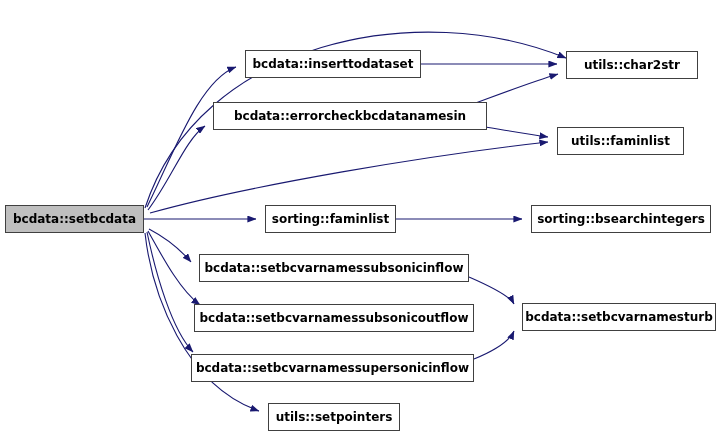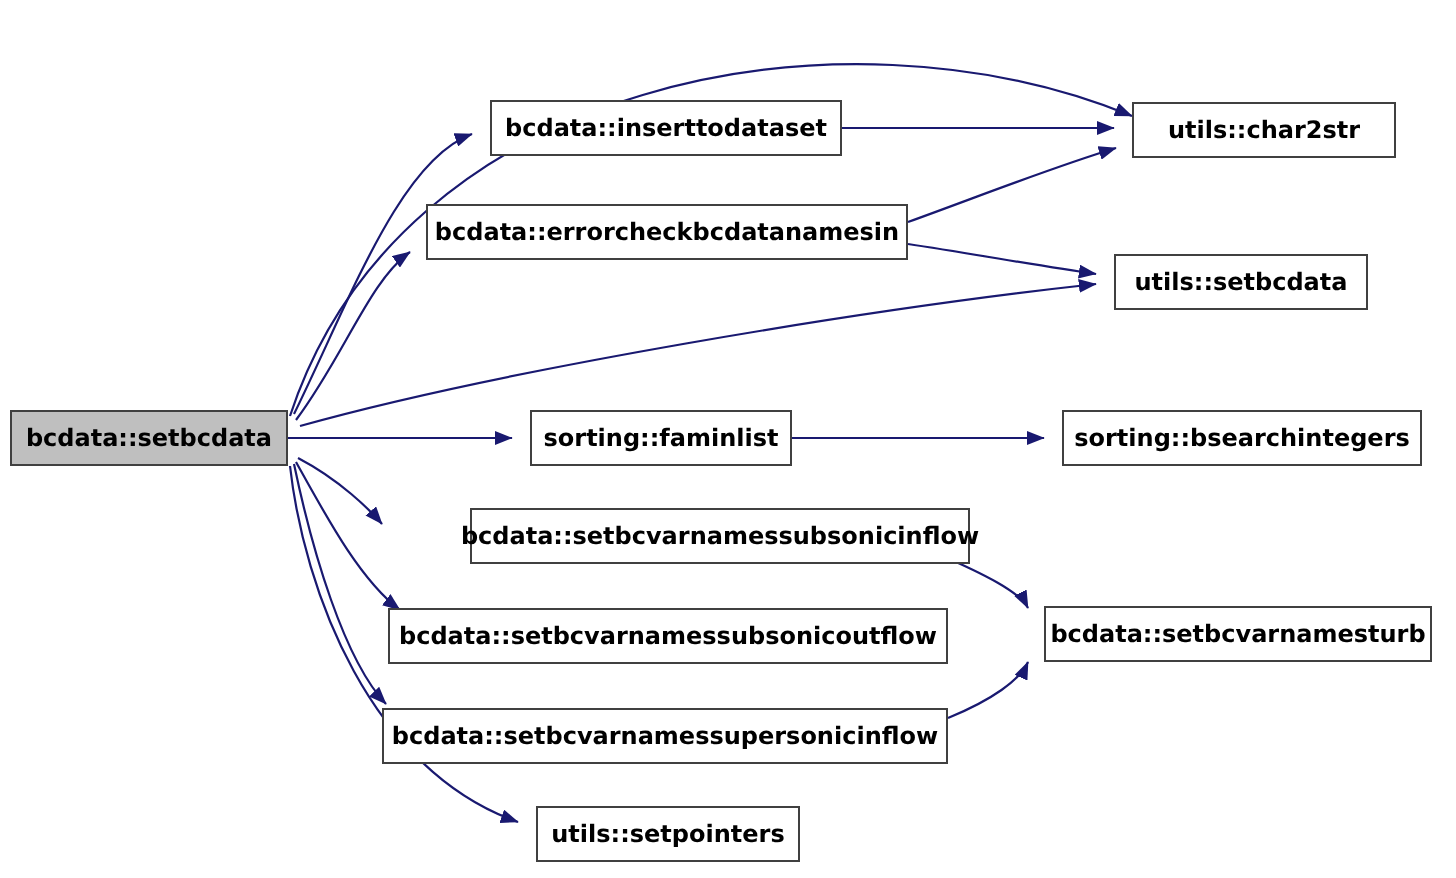--- a/index.html
+++ b/index.html
@@ -42,36 +42,36 @@
         <path d="M 474,359 C 496,350 510,340 514,331" fill="none" stroke="#191970" stroke-width="1.1" marker-end="url(#arrow)"></path>
       </g>
   </svg>
   <div id="node-layer">
       <div class="node root" style="left: 5px; top: 205px; width: 139px; height: 28px; text-align: right;">
         <span class="lbl">bcdata::setbcdata</span>
       </div>
       <div class="node" style="left: 245px; top: 50px; width: 176px; height: 28px;">
         <span class="lbl">bcdata::inserttodataset</span>
       </div>
-      <div class="node" style="left: 213px; top: 102px; width: 241px; height: 28px;">
+      <div class="node" style="left: 213px; top: 102px; width: 274px; height: 28px;">
         <span class="lbl">bcdata::errorcheckbcdatanamesin</span>
       </div>
       <div class="node" style="left: 566px; top: 51px; width: 132px; height: 28px;">
         <span class="lbl">utils::char2str</span>
       </div>
       <div class="node" style="left: 557px; top: 127px; width: 127px; height: 28px;">
-        <span class="lbl">utils::setbcdata</span>
+        <span class="lbl">utils::faminlist</span>
       </div>
       <div class="node" style="left: 265px; top: 205px; width: 131px; height: 28px;">
         <span class="lbl">sorting::faminlist</span>
       </div>
       <div class="node" style="left: 531px; top: 205px; width: 180px; height: 28px;">
         <span class="lbl">sorting::bsearchintegers</span>
       </div>
-      <div class="node" style="left: 199px; top: 254px; width: 250px; height: 28px; margin-left: 36px;">
+      <div class="node" style="left: 199px; top: 254px; width: 270px; height: 28px;">
         <span class="lbl">bcdata::setbcvarnamessubsonicinflow</span>
       </div>
       <div class="node" style="left: 194px; top: 304px; width: 280px; height: 28px;">
         <span class="lbl">bcdata::setbcvarnamessubsonicoutflow</span>
       </div>
       <div class="node" style="left: 191px; top: 354px; width: 283px; height: 28px;">
         <span class="lbl">bcdata::setbcvarnamessupersonicinflow</span>
       </div>
       <div class="node" style="left: 522px; top: 303px; width: 194px; height: 28px;">
         <span class="lbl">bcdata::setbcvarnamesturb</span>

